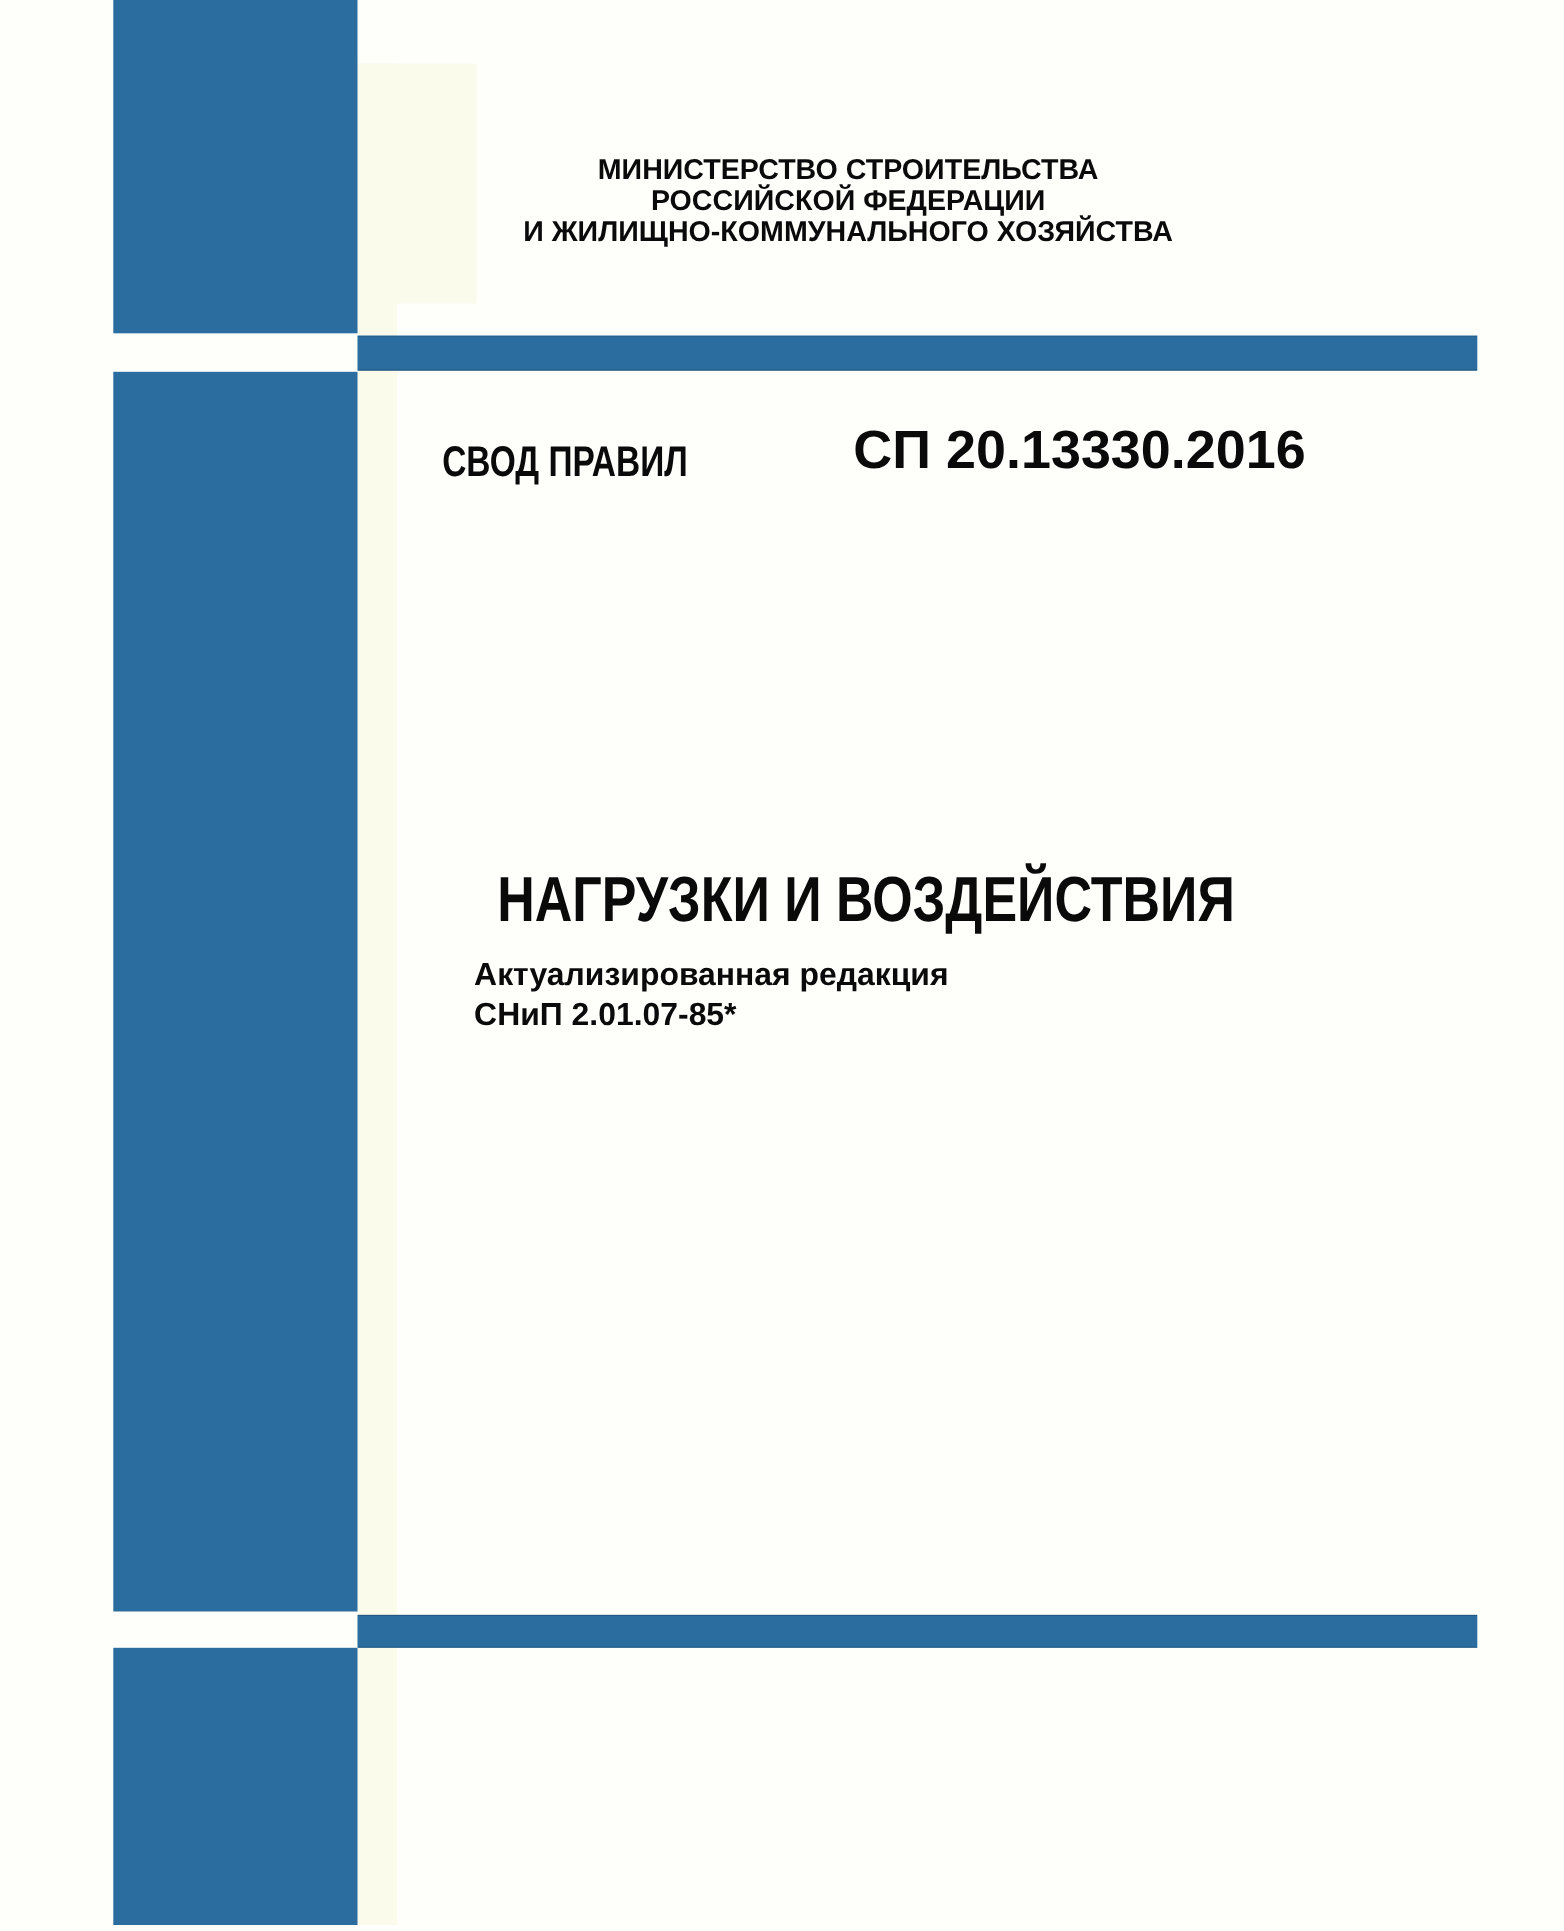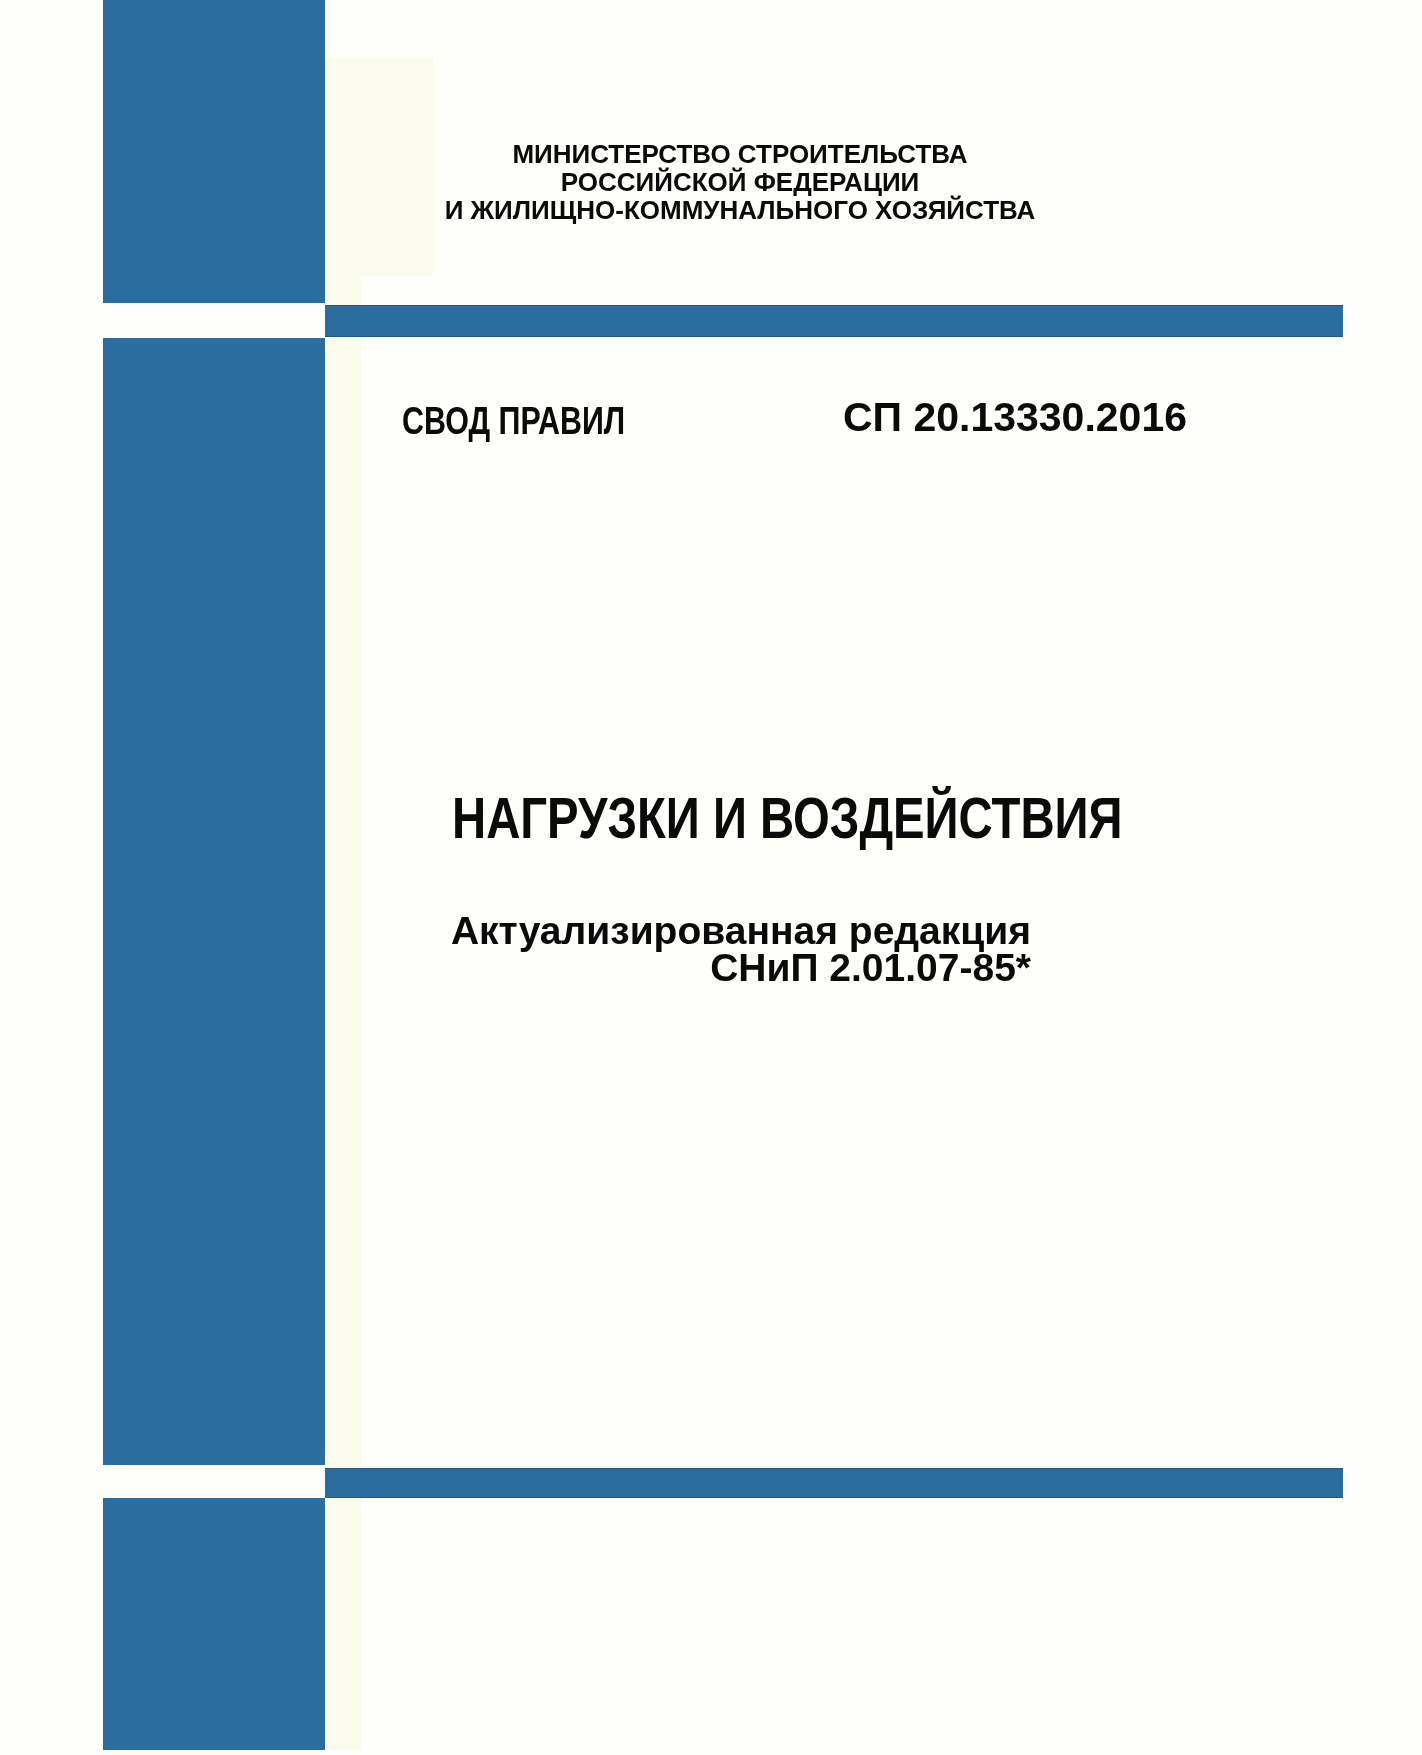--- a/index.html
+++ b/index.html
@@ -40,58 +40,58 @@
   .hbar-top    { top: 305px;  height: 32px; }
   .hbar-bottom { top: 1468px; height: 30px; }
 
   .txt {
     position: absolute;
     z-index: 3;
     font-weight: bold;
     white-space: nowrap;
   }
   .ministry {
-    left: 320px;
+    left: 351px;
     top: 140px;
     width: 840px;
     text-align: center;
     font-size: 26px;
     line-height: 28px;
     letter-spacing: 0;
     white-space: normal;
   }
   .doc-type {
     left: 402px;
     top: 401px;
     font-size: 39px;
     line-height: 1.05;
     transform: scaleX(0.78);
     transform-origin: left top;
   }
   .doc-number {
     right: 235px;
-    top: 396px;
-    font-size: 41px;
+    top: 384px;
+    font-size: 49px;
     line-height: 1.05;
     text-align: center;
   }
   .doc-title {
     left: 452px;
     top: 788px;
     font-size: 58px;
     line-height: 1.05;
     transform: scaleX(0.815);
     transform-origin: left top;
   }
   .doc-subtitle {
     left: 431px;
-    top: 912px;
+    top: 868px;
     width: 600px;
-    text-align: right;
-    font-size: 39px;
+    text-align: left;
+    font-size: 29px;
     line-height: 37px;
     white-space: normal;
   }
 </style>
 </head>
 <body>
 
 <div class="tint tint-strip"></div>
 <div class="tint tint-block"></div>
 <div class="tint tint-bottom"></div>

